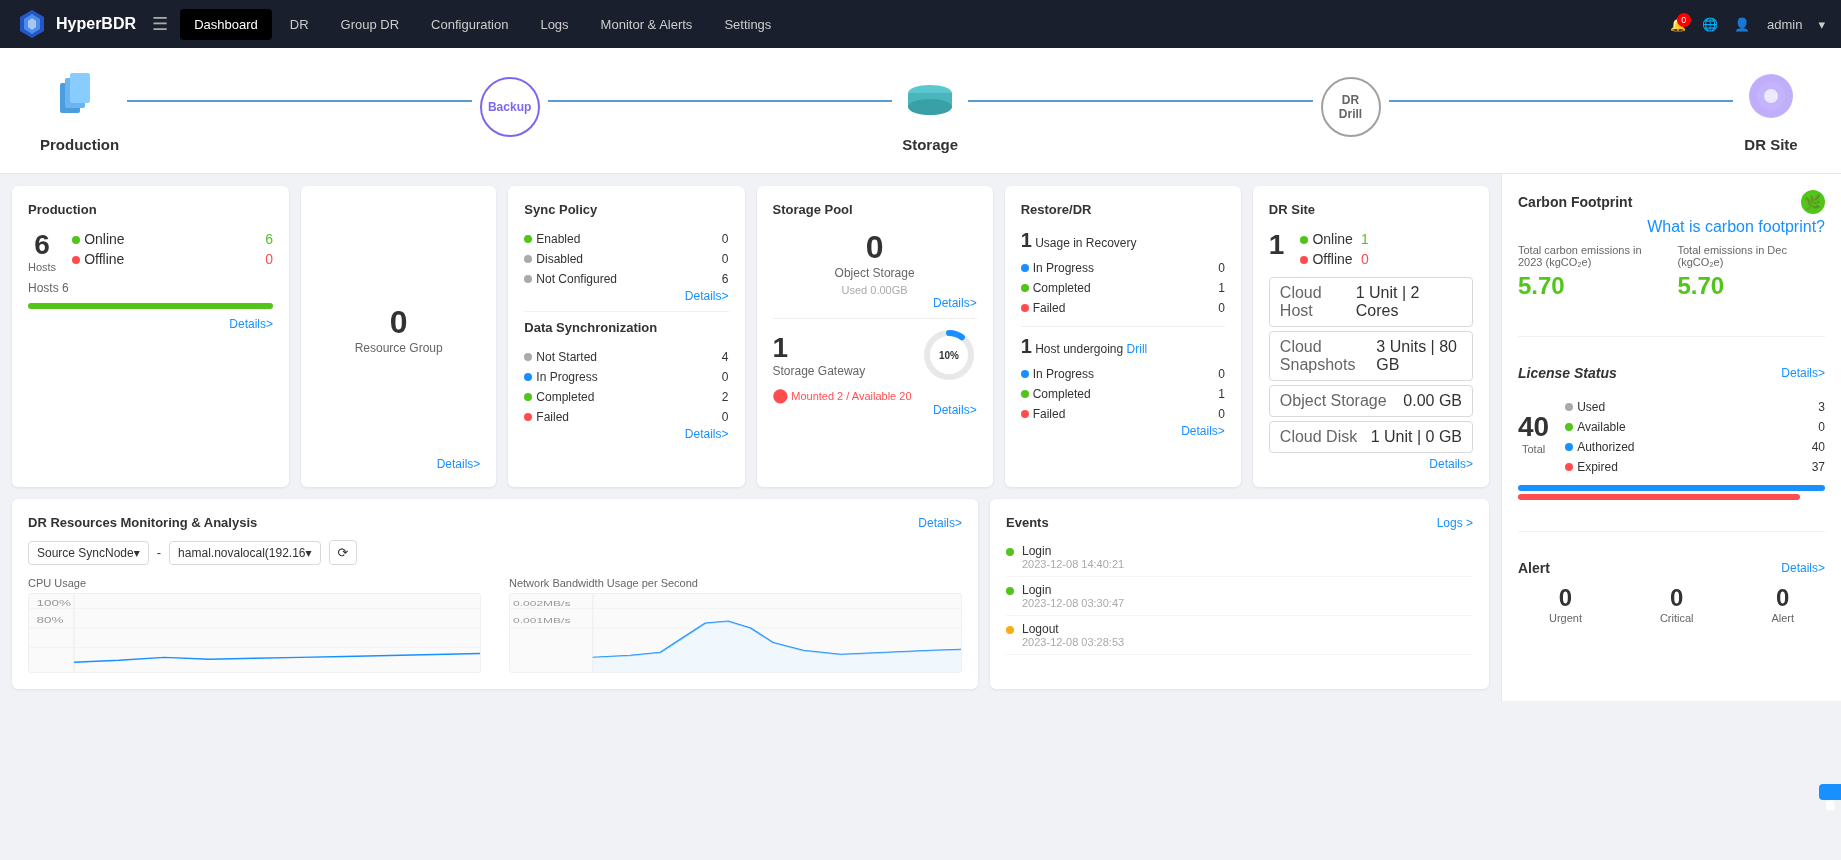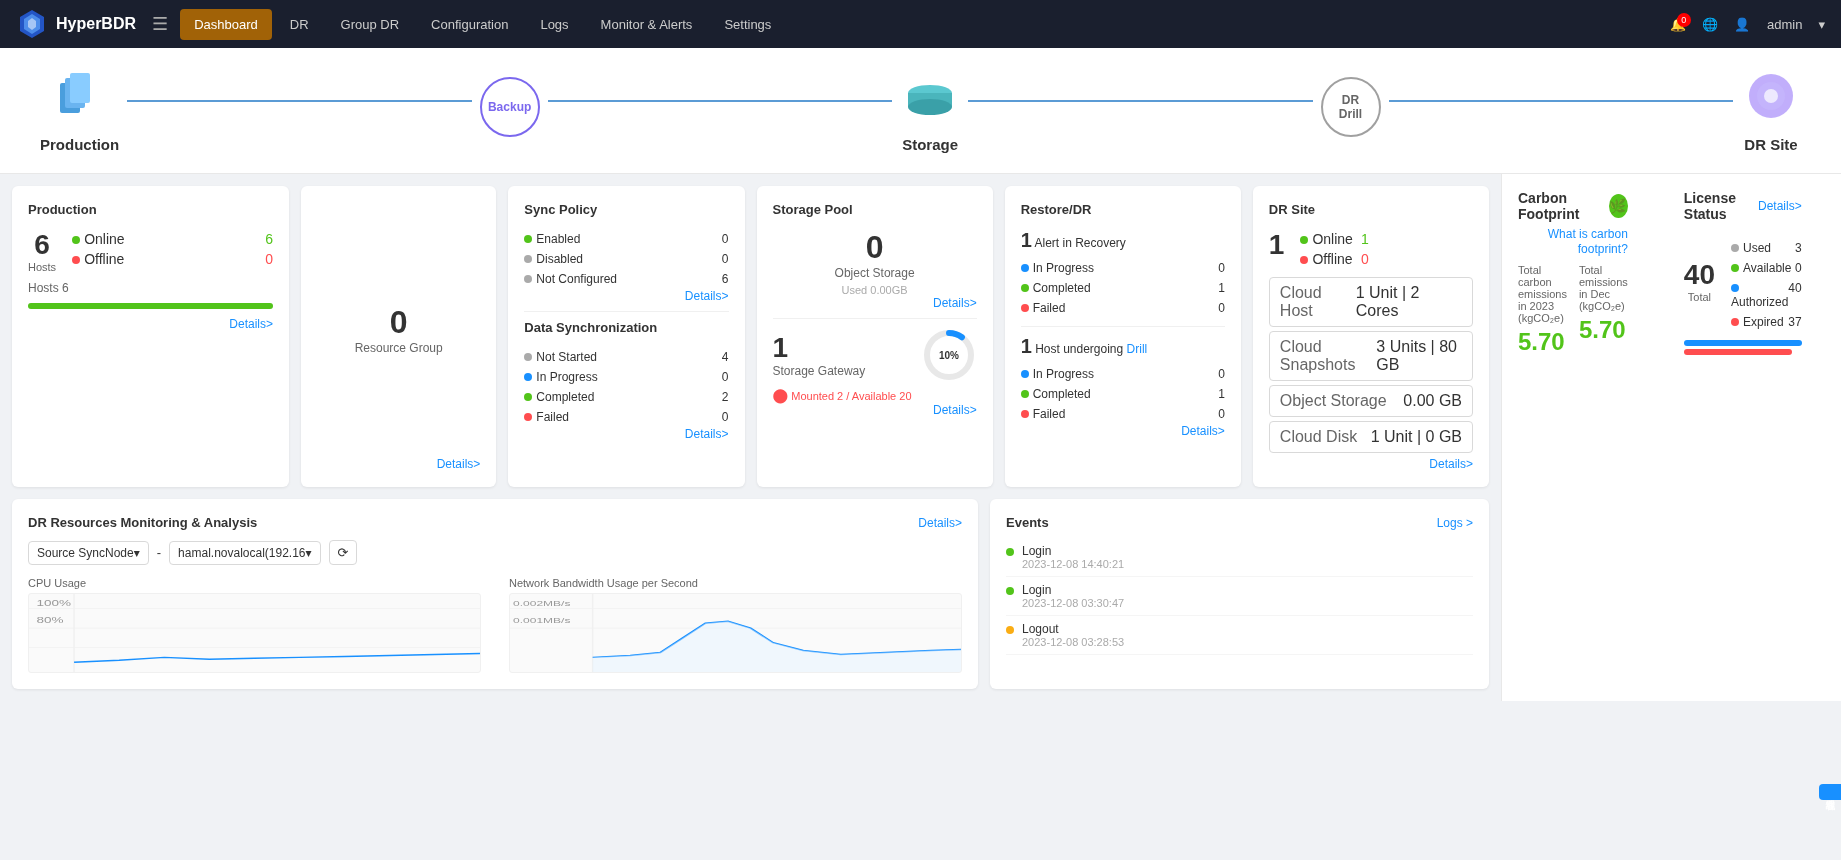--- a/index.html
+++ b/index.html
@@ -4,38 +4,38 @@
   <style>
     * { box-sizing: border-box; margin: 0; padding: 0; }
     body { font-family: -apple-system, BlinkMacSystemFont, 'Segoe UI', sans-serif; background: #f0f2f5; font-size: 13px; color: #333; }
 
     
     .nav { background: #1a1f2e; display: flex; align-items: center; height: 48px; padding: 0 16px; gap: 4px; }
     .nav-logo { display: flex; align-items: center; gap: 8px; color: #fff; font-weight: 700; font-size: 16px; margin-right: 12px; }
     .nav-logo-icon { width: 32px; height: 32px; }
     .nav-hamburger { color: #aaa; font-size: 18px; cursor: pointer; margin-right: 8px; }
     .nav-item { color: #ccc; padding: 8px 14px; border-radius: 4px; cursor: pointer; font-size: 13px; }
-    .nav-item.active { background: #a16207; color: #fff; }
+    .nav-item.active { background: #000000; color: #fff; }
     .nav-right { margin-left: auto; display: flex; align-items: center; gap: 16px; color: #ccc; }
     .nav-bell { position: relative; cursor: pointer; }
     .nav-bell-badge { position: absolute; top: -4px; right: -4px; background: red; color: #fff; border-radius: 50%; width: 14px; height: 14px; font-size: 9px; display: flex; align-items: center; justify-content: center; }
     .nav-user { color: #ccc; cursor: pointer; font-size: 13px; }
 
     
     .pipeline { background: #fff; padding: 20px 40px; display: flex; align-items: center; justify-content: space-between; border-bottom: 1px solid #e8e8e8; }
     .pipeline-node { display: flex; flex-direction: column; align-items: center; gap: 8px; }
     .pipeline-label { font-size: 15px; font-weight: 600; color: #333; }
     .pipeline-line { flex: 1; height: 2px; background: linear-gradient(to right, #5b9bd5, #5b9bd5); margin: 0 8px; margin-top: -20px; }
     .pipeline-circle { width: 60px; height: 60px; border-radius: 50%; border: 2px solid #7b68ee; display: flex; align-items: center; justify-content: center; font-size: 12px; font-weight: 600; color: #7b68ee; text-align: center; background: #fff; margin-bottom: 8px; }
     .pipeline-circle-dr { border-color: #a0a0a0; color: #666; }
 
     
     .main { display: flex; gap: 0; }
     .content { flex: 1; padding: 12px; display: flex; flex-direction: column; gap: 12px; }
-    .right-panel { width: 340px; background: #fff; border-left: 1px solid #e8e8e8; padding: 16px; display: flex; gap: 28px; overflow-y: auto; }
+    .right-panel { width: 340px; background: #fff; border-left: 1px solid #e8e8e8; padding: 16px; display: flex; flex-direction: column; gap: 28px; overflow-y: auto; }
 
     
     .card-row { display: flex; gap: 12px; }
     .card { background: #fff; border-radius: 6px; padding: 16px; flex: 1; box-shadow: 0 1px 3px rgba(0,0,0,0.08); }
     .card-title { font-weight: 600; font-size: 13px; color: #333; margin-bottom: 12px; }
     .card-link { color: #1890ff; font-size: 12px; cursor: pointer; text-align: right; display: block; }
 
     
     .prod-stats { display: flex; gap: 16px; align-items: flex-start; }
     .prod-count { text-align: center; }
@@ -85,30 +85,30 @@
     .events-header { display: flex; justify-content: space-between; align-items: center; margin-bottom: 8px; }
     .event-item { display: flex; gap: 8px; padding: 6px 0; border-bottom: 1px solid #f5f5f5; }
     .event-dot { width: 8px; height: 8px; border-radius: 50%; background: #52c41a; margin-top: 4px; flex-shrink: 0; }
     .event-text { font-size: 12px; color: #333; }
     .event-time { font-size: 11px; color: #aaa; }
 
     
     .carbon-header { display: flex; justify-content: space-between; align-items: center; }
     .carbon-title { font-weight: 600; font-size: 14px; }
     .carbon-leaf { width: 24px; height: 24px; background: #52c41a; border-radius: 50%; display: flex; align-items: center; justify-content: center; color: #fff; font-size: 14px; }
-    .carbon-link { color: #1890ff; font-size: 12px; cursor: pointer; text-align: right; }
+    .carbon-link { color: #1890ff; font-size: 16px; cursor: pointer; text-align: right; }
     .carbon-boxes { display: flex; gap: 12px; margin: 8px 0; }
     .carbon-box { flex: 1; }
     .carbon-box-label { font-size: 11px; color: #666; margin-bottom: 4px; }
     .carbon-value { font-size: 24px; font-weight: 700; color: #52c41a; }
     .carbon-details-btn { border: 1px solid #1890ff; color: #1890ff; background: #fff; width: 100%; padding: 6px; border-radius: 4px; cursor: pointer; font-size: 12px; }
     .section-divider { border: none; border-top: 1px solid #f0f0f0; }
 
     .license-header { display: flex; justify-content: space-between; align-items: center; }
-    .license-title { font-weight: 600; font-size: 14px; }
+    .license-title { font-weight: 600; font-size: 14px; font-style: italic; }
     .license-total { text-align: center; }
     .license-total .num { font-size: 28px; font-weight: 700; }
     .license-total .lbl { font-size: 11px; color: #666; }
     .license-rows { margin-top: 8px; }
     .license-row { display: flex; justify-content: space-between; font-size: 12px; padding: 3px 0; }
     .license-bar-wrap { margin-top: 8px; }
     .license-bar { height: 6px; border-radius: 3px; margin: 3px 0; }
     .lb-blue { background: #1890ff; width: 100%; }
     .lb-red { background: #ff4d4f; width: 92%; }
 
@@ -292,21 +292,21 @@
         <div style="font-size:11px;color:#ff4d4f;margin-top:4px">
           <span style="font-size:14px">⬤</span> <span>Mounted 2 / Available 20</span>
         </div>
         <a class="card-link">Details&gt;</a>
       </div>
 
       <div class="card">
         <div class="card-title">Restore/DR</div>
         <div style="font-size:12px;margin-bottom:6px">
           <span style="font-size:20px;font-weight:700">1</span>
-          <span>Alert in Recovery</span>
+          <span>Usage in Recovery</span>
         </div>
         <div class="sync-row">
           <span><span class="dot dot-blue"></span><span>In Progress</span></span>
           <span>0</span>
         </div>
         <div class="sync-row">
           <span><span class="dot dot-green"></span><span>Completed</span></span>
           <span>1</span>
         </div>
         <div class="sync-row">

